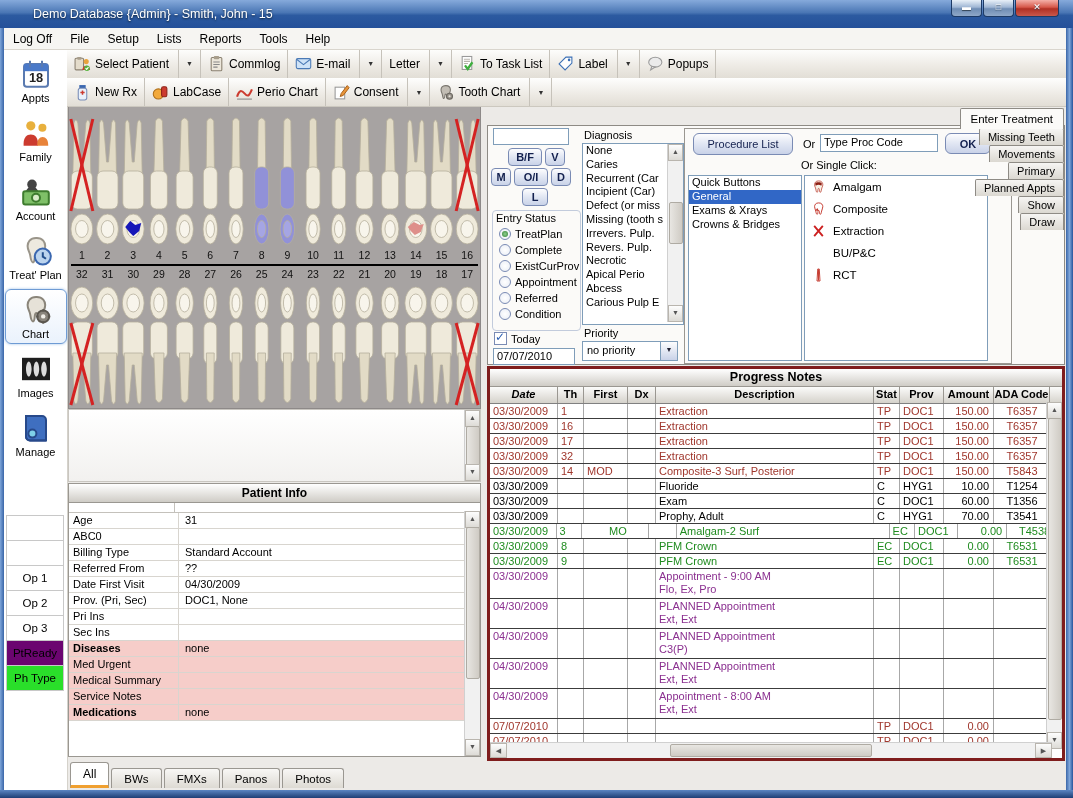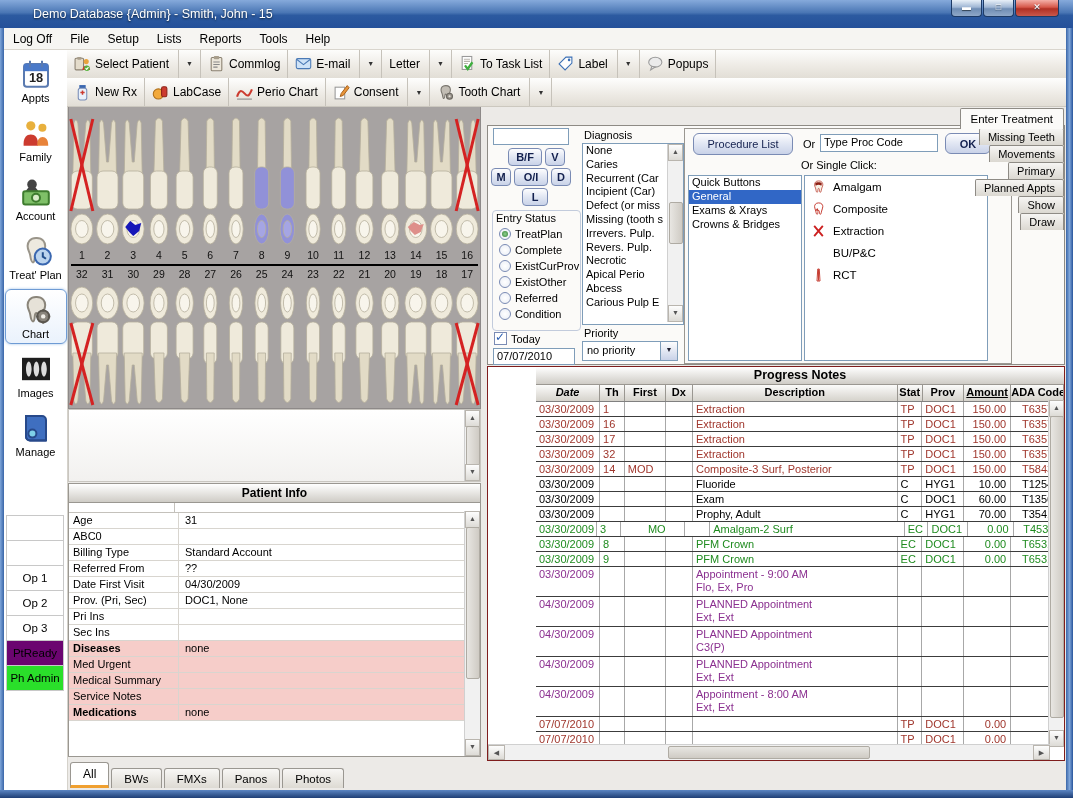--- a/index.html
+++ b/index.html
@@ -96,21 +96,21 @@
   #ok-btn{position:absolute;left:260px;top:4px;width:46px;height:21px;border-radius:6px;font-weight:bold;}
   #single-click-label{position:absolute;left:116px;top:30px;}
   #cat-list{position:absolute;left:3px;top:46px;width:112px;height:184px;background:#fff;border:1px solid #7F9DB9;}
   .cat-item{height:14px;padding-left:3px;font-size:11px;white-space:nowrap;}
   .cat-item.selected{background:#3167C6;color:#fff;}
   #qp-list{position:absolute;left:119px;top:46px;width:182px;height:184px;background:#fff;border:1px solid #7F9DB9;}
   .qp-item{display:flex;align-items:center;height:22px;padding-left:6px;}
   .qp-item .qicon{width:15px;height:18px;margin-right:7px;flex:0 0 auto;}
   .qp-item .qlabel{font-size:11.5px;}
   
-  #prog{position:absolute;left:487px;top:366px;width:578px;height:395px;background:#fff;border:1px solid #7f1d1d;box-sizing:border-box;padding-left:48px;}
+  #prog{position:absolute;left:487px;top:366px;width:578px;height:395px;background:#fff;border:3px solid #7f1d1d;box-sizing:border-box;}
   #prog-title{height:17px;background:linear-gradient(#FFFFFF,#CFCCC6);border-bottom:1px solid #9A9791;text-align:center;font-weight:bold;font-size:12.5px;line-height:17px;}
   #prog-head{display:flex;height:16px;background:linear-gradient(#FBFBFA,#D5D2CB);border-bottom:1px solid #808080;font-weight:bold;font-size:11px;}
   #prog-head .hc{border-right:1px solid #9A9791;text-align:center;line-height:15px;white-space:nowrap;overflow:hidden;box-sizing:border-box;}
   #prog-body{position:relative;}
   .prow{display:flex;border-bottom:1px solid #3C3C3C;box-sizing:border-box;}
   .prow .pc{border-right:1px solid #A8A8A8;padding:1px 2px 0 3px;white-space:pre-line;overflow:hidden;box-sizing:border-box;font-size:11px;line-height:13px;}
   .prow.tp{color:#A0372D;}
   .prow.c{color:#000;}
   .prow.ec{color:#1F8B1F;}
   .prow.appt{color:#8B3090;}
@@ -322,21 +322,21 @@
         <div class="mlabel">Manage</div>
       </div>
     </div>
   <div id="ops-panel">
       <div class="op-cell"></div>
       <div class="op-cell"></div>
       <div class="op-cell">Op 1</div>
       <div class="op-cell">Op 2</div>
       <div class="op-cell">Op 3</div>
       <div class="op-cell" style="background: rgb(107, 5, 112);">PtReady</div>
-      <div class="op-cell" style="background: rgb(42, 223, 42);">Ph Admin</div>
+      <div class="op-cell" style="background: rgb(42, 223, 42);">Ph Type</div>
     </div>
 
   <div id="tooth-chart"><svg width="411" height="301" viewBox="0 0 411 301">
         <path d="M 3.84375 70 L 4.84375 16 Q 6.84375 10 8.84375 16 L 11.84375 55 L 13.84375 55 L 16.84375 16 Q 18.84375 10 20.84375 16 L 21.84375 70 Z" fill="#E2DBC6" stroke="#B5AE9C" stroke-width="0.8"></path>
         <rect x="2.34375" y="64" width="21" height="38" rx="6" fill="#EFEADB" stroke="#B5AE9C" stroke-width="0.8"></rect>
         <ellipse cx="12.84375" cy="122" rx="10.92" ry="15" fill="#EFEADB" stroke="#B5AE9C" stroke-width="0.8"></ellipse>
         <ellipse cx="12.84375" cy="122" rx="6.3" ry="8.5" fill="#F8F5EC" stroke="#B5AE9C" stroke-width="0.8"></ellipse>
         <line x1="1.84375" y1="12" x2="23.84375" y2="104" stroke="#D42222" stroke-width="3"></line>
         <line x1="23.84375" y1="12" x2="1.84375" y2="104" stroke="#D42222" stroke-width="3"></line>
         <text x="12.84375" y="152" font-size="10.5" text-anchor="middle" fill="#111" font-family="Liberation Sans, DejaVu Sans, sans-serif">1</text>
@@ -617,21 +617,21 @@
         <div class="radio-row">
           <div class="radio"></div>
           <span class="rlabel">Complete</span>
         </div>
         <div class="radio-row">
           <div class="radio"></div>
           <span class="rlabel">ExistCurProv</span>
         </div>
         <div class="radio-row">
           <div class="radio"></div>
-          <span class="rlabel">ExistOther</span>
+          <span class="rlabel">Appointment</span>
         </div>
         <div class="radio-row">
           <div class="radio"></div>
           <span class="rlabel">Referred</span>
         </div>
         <div class="radio-row">
           <div class="radio"></div>
           <span class="rlabel">Condition</span>
         </div>
       </div>
@@ -720,21 +720,21 @@
   <div id="prog">
     <div id="prog-title">Progress Notes</div>
     <div id="prog-head">
         <div class="hc" style="width: 68px; font-style: italic;">Date</div>
         <div class="hc" style="width: 26px;">Th</div>
         <div class="hc" style="width: 44px;">First</div>
         <div class="hc" style="width: 28px;">Dx</div>
         <div class="hc" style="width: 218px;">Description</div>
         <div class="hc" style="width: 26px;">Stat</div>
         <div class="hc" style="width: 44px;">Prov</div>
-        <div class="hc" style="width: 50px; text-decoration: underline;">Amount</div>
+        <div class="hc" style="width: 50px;">Amount</div>
         <div class="hc" style="width: 56px;">ADA Code</div>
       </div>
     <div id="prog-body">
         <div class="prow tp" style="height: 15px;">
           <div class="pc" style="width: 68px;">03/30/2009</div>
           <div class="pc" style="width: 26px;">1</div>
           <div class="pc" style="width: 44px;"></div>
           <div class="pc" style="width: 28px;"></div>
           <div class="pc" style="width: 218px;">Extraction</div>
           <div class="pc" style="width: 26px;">TP</div>

